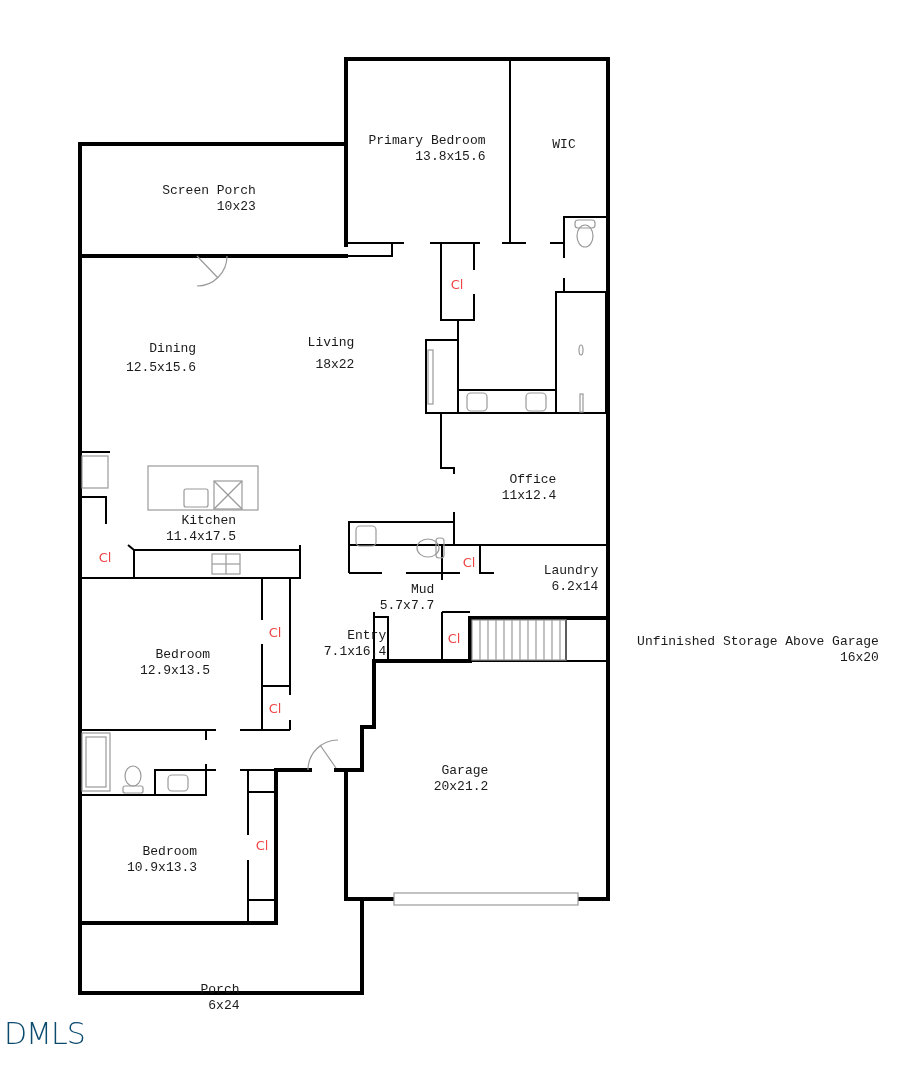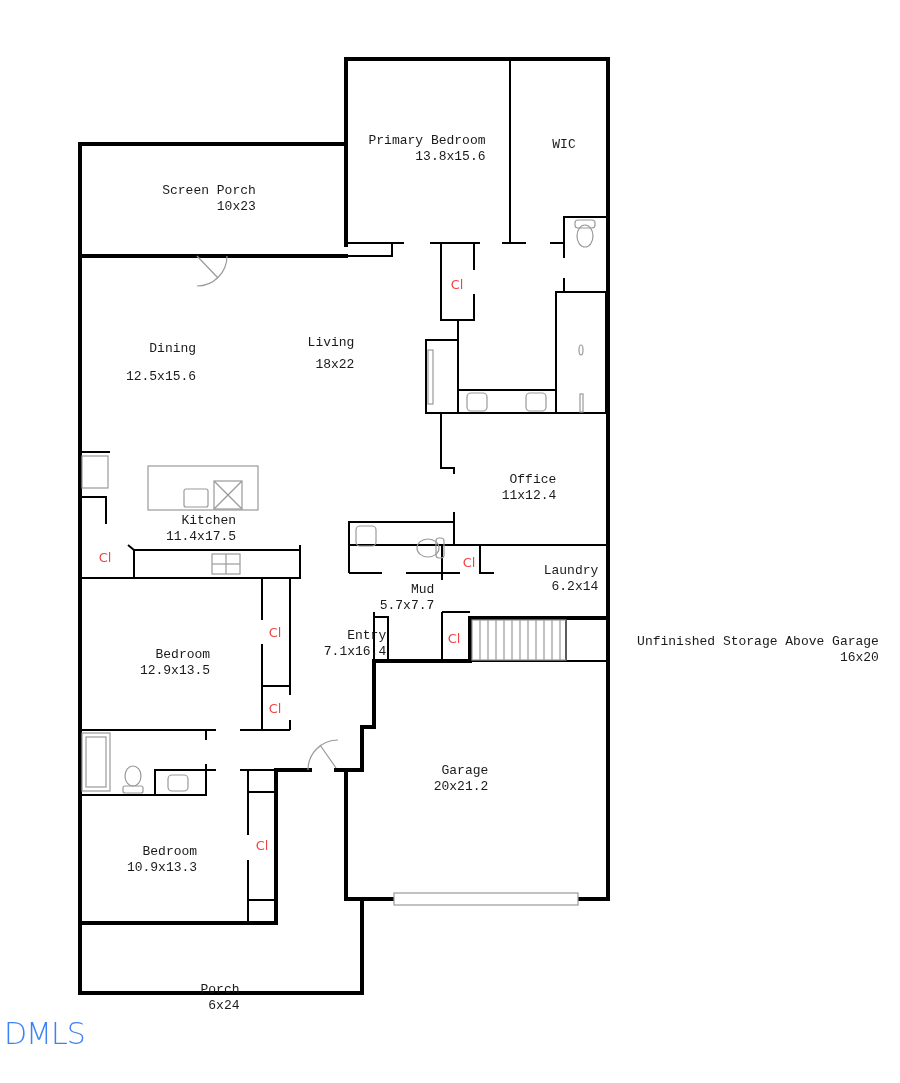--- a/index.html
+++ b/index.html
@@ -4,21 +4,21 @@
 <style>
   html, body { margin: 0; padding: 0; background: #ffffff; }
   body { width: 900px; height: 1083px; position: relative; overflow: hidden;
          font-family: "DejaVu Sans", "Liberation Sans", sans-serif; color: #111; }
   #plan { position: absolute; left: 0; top: 0; }
   .lbl { position: absolute; text-align: right; font-size: 13px; line-height: 16px;
          transform: translateX(-50%); white-space: nowrap; color: #1a1a1a; font-family: Liberation Mono, monospace; }
   .lbl .n, .lbl .d { display: block; }
   .cl { position: absolute; font-size: 13px; transform: translate(-50%, -50%); color: #ef4444; }
   .watermark { position: absolute; left: 4px; top: 1016px; font-size: 30px; font-weight: 200;
-               letter-spacing: -1px; color: #3b82f6; font-family: "DejaVu Sans", sans-serif; }
+               letter-spacing: -1px; color: #0c4a6e; font-family: "DejaVu Sans", sans-serif; }
 </style>
 </head>
 <body>
 
 <svg id="plan" width="900" height="1083" viewBox="0 0 900 1083" xmlns="http://www.w3.org/2000/svg">
 
   <g stroke="#000" stroke-width="4" fill="none" stroke-linecap="square">
 
     <polyline points="346,245 346,59 608,59 608,618"></polyline>
 
@@ -169,21 +169,21 @@
 </div>
 <div class="lbl" style="left:564px;top:137px;">
   <span class="n">WIC</span>
 </div>
 <div class="lbl" style="left:209px;top:183px;">
   <span class="n">Screen Porch</span>
   <span class="d">10x23</span>
 </div>
 <div class="lbl" style="left:161px;top:341px;">
   <span class="n">Dining</span>
-  <span class="d" style="margin-top:12px;">12.5x15.6</span>
+  <span class="d" style="margin-top:3px;">12.5x15.6</span>
 </div>
 <div class="lbl" style="left:331px;top:335px;">
   <span class="n">Living</span>
   <span class="d" style="margin-top:6px;">18x22</span>
 </div>
 <div class="lbl" style="left:201px;top:513px;">
   <span class="n">Kitchen</span>
   <span class="d">11.4x17.5</span>
 </div>
 <div class="lbl" style="left:529px;top:455px;margin-top:17px;">

